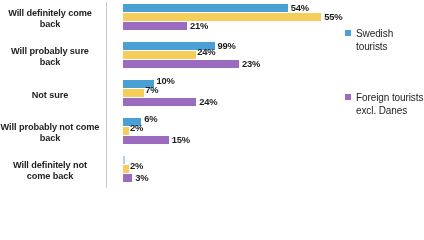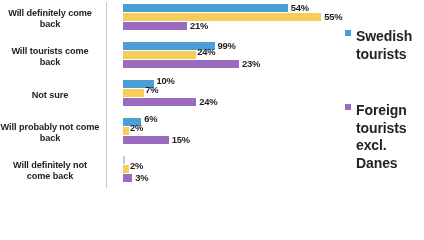--- a/index.html
+++ b/index.html
@@ -100,22 +100,22 @@
     position: absolute;
     left: 345px;
     top: 28px;
     width: 79px;
   }
 
   .legend-item {
     position: relative;
     margin-bottom: 13px;
     padding-left: 11px;
-    font-size: 14px;
-    font-weight: bold;
+    font-size: 10px;
+    font-weight: normal;
     color: #232323;
     line-height: 1.25;
     letter-spacing: -0.1px;
   }
 
   .legend-swatch {
     position: absolute;
     left: 0;
     top: 2px;
     width: 6px;
@@ -141,21 +141,21 @@
               <div class="bar" style="width: 198.25px; background: rgb(245, 206, 90);"></div>
               <span class="bar-value" style="left: 201.25px;">55%</span>
             </div>
             <div class="bar-row" style="top: 18px;">
               <div class="bar" style="width: 64.05px; background: rgb(155, 107, 191);"></div>
               <span class="bar-value" style="left: 67.05px;">21%</span>
             </div>
           </div>
         </div>
         <div class="cat-group" style="top: 38px;">
-          <div class="cat-label">Will tourists come back</div>
+          <div class="cat-label">Will probably sure back</div>
           <div class="bars">
             <div class="bar-row" style="top: 0px;">
               <div class="bar" style="width: 91.5px; background: rgb(74, 159, 212);"></div>
               <span class="bar-value" style="left: 94.5px;">99%</span>
             </div>
             <div class="bar-row" style="top: 9px;">
               <div class="bar" style="width: 73.2px; background: rgb(245, 206, 90);"></div>
               <span class="bar-value" style="left: 74.2px; transform: translateY(-78%);">24%</span>
             </div>
             <div class="bar-row" style="top: 18px;">

